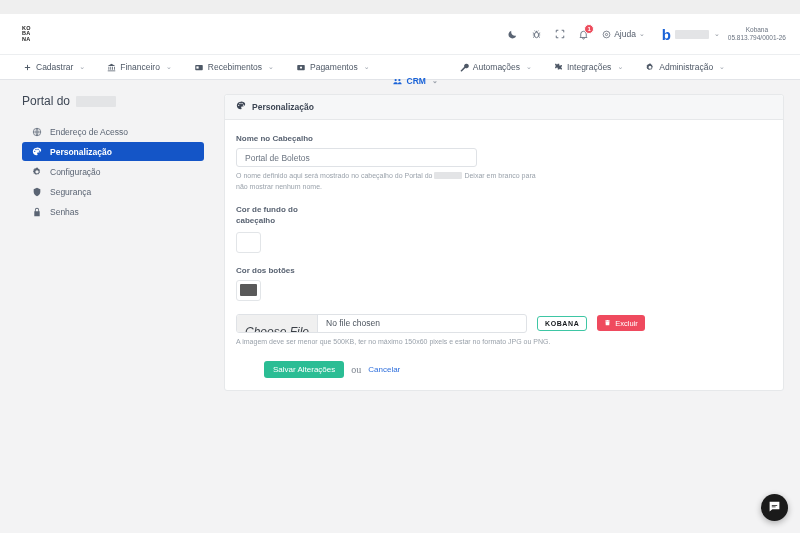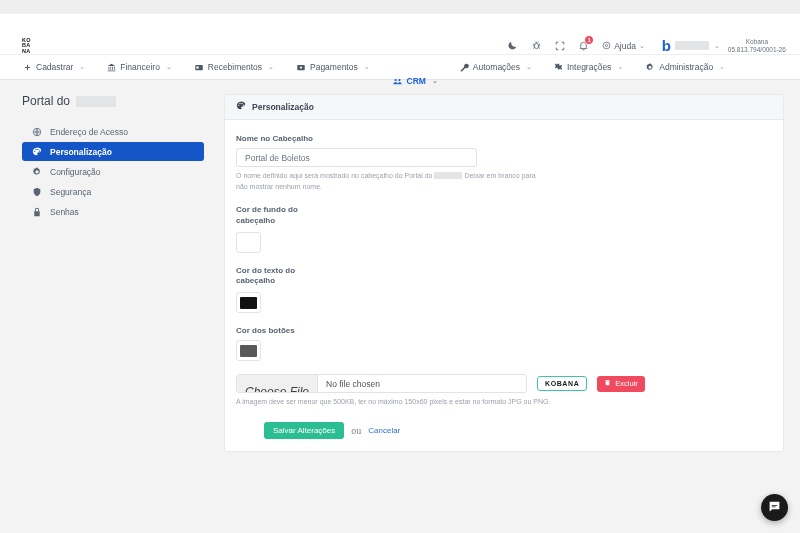--- a/index.html
+++ b/index.html
@@ -10,21 +10,21 @@
     overflow: hidden;
   }
   .app { width: 800px; height: 533px; position: relative; background: #f3f3f4; }
 
   
   .top-strip { height: 14px; background: #efefef; width: 100%; }
 
   
   .header {
     height: 40px; background: #ffffff;
-    display: flex; align-items: flex-end;
+    display: flex; align-items: center;
     padding: 0 14px;
     position: relative;
   }
   .brand-logo {
     font-size: 5.5px; line-height: 5.5px; font-weight: 700;
     letter-spacing: .4px; color: #1b1b1b;
     font-family: "Liberation Sans", sans-serif;
     padding-left: 8px;
   }
   .brand-logo span { display: block; }
@@ -398,26 +398,20 @@
             <span class="redact"></span>
             <span>Deixar em branco para não mostrar nenhum nome.</span>
           </div>
         </div>
 
         <div class="group">
           <div class="flabel two-line">Cor de fundo do cabeçalho</div>
           <div class="swatch-white"></div>
         </div>
 
-        <div class="group">
-          <div class="flabel two-line">Cor do texto do cabeçalho</div>
-          <div class="swatch-box">
-            <div class="swatch" id="sw-text" style="background: rgb(17, 17, 17);"></div>
-          </div>
-        </div>
 
         <div class="group">
           <div class="flabel">Cor dos botões</div>
           <div class="swatch-box">
             <div class="swatch" id="sw-btn" style="background: rgb(89, 89, 89);"></div>
           </div>
         </div>
 
         <div class="group">
           <div class="file-row">

